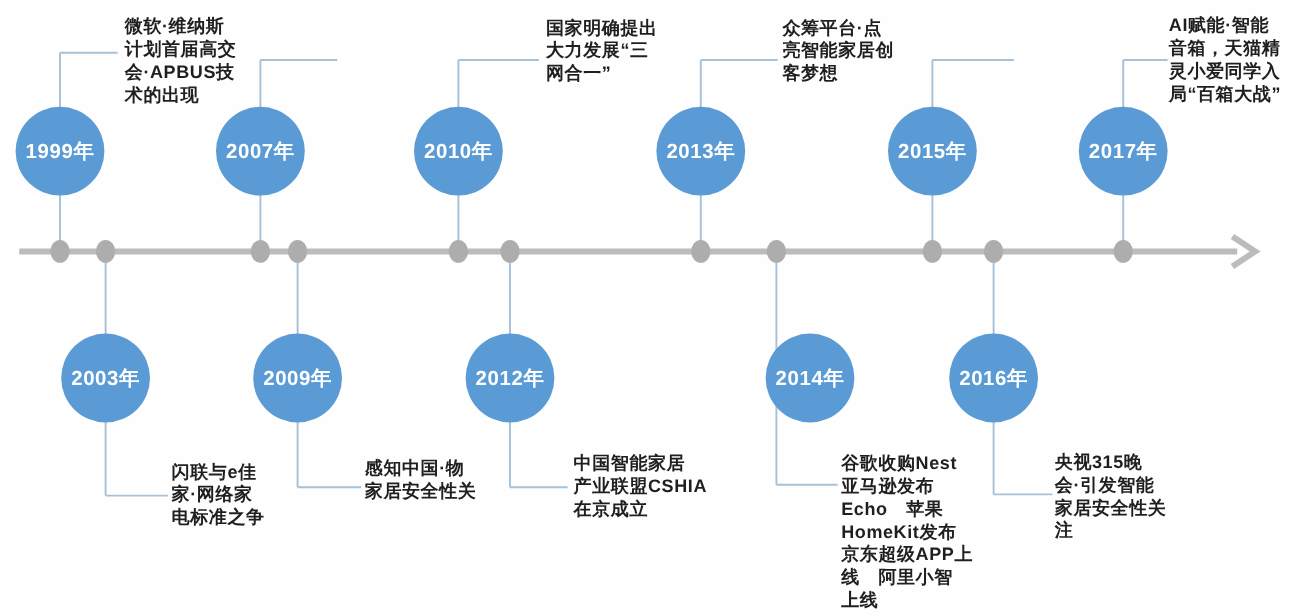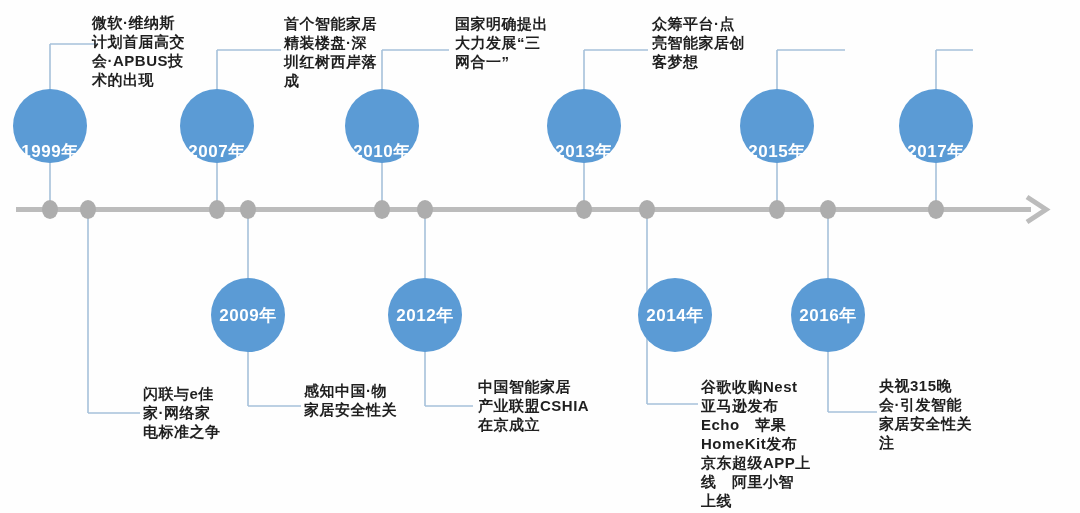--- a/index.html
+++ b/index.html
@@ -23,21 +23,21 @@
   .node {
     position: absolute;
     width: 74px;
     height: 74px;
     border-radius: 50%;
     background: #5b9bd5;
     display: flex;
     align-items: center;
     justify-content: center;
   }
-  .node.top { top: 89px; align-items: flex-end; }
+  .node.top { top: 89px; }
   .node.bottom { top: 278px; }
   .yr {
     color: #ffffff;
     font-size: 17px;
     font-weight: bold;
     letter-spacing: 0.5px;
     white-space: nowrap;
   }
   .desc {
     position: absolute;
@@ -106,20 +106,23 @@
       <ellipse cx="647" cy="209.5" rx="8" ry="9.5"></ellipse>
       <ellipse cx="777" cy="209.5" rx="8" ry="9.5"></ellipse>
       <ellipse cx="828" cy="209.5" rx="8" ry="9.5"></ellipse>
       <ellipse cx="936" cy="209.5" rx="8" ry="9.5"></ellipse>
     </g>
   </svg>
 
   <div class="node top" style="left:13px">
       <span class="yr">1999年</span>
     </div>
+  <div class="node bottom" style="left:51px">
+      <span class="yr">2003年</span>
+    </div>
   <div class="node top" style="left:180px">
       <span class="yr">2007年</span>
     </div>
   <div class="node bottom" style="left:211px">
       <span class="yr">2009年</span>
     </div>
   <div class="node top" style="left:345px">
       <span class="yr">2010年</span>
     </div>
   <div class="node bottom" style="left:388px">
@@ -134,31 +137,27 @@
   <div class="node top" style="left:740px">
       <span class="yr">2015年</span>
     </div>
   <div class="node bottom" style="left:791px">
       <span class="yr">2016年</span>
     </div>
   <div class="node top" style="left:899px">
       <span class="yr">2017年</span>
     </div>
 
-  <div class="desc" style="left:92px; top:13px">微软·维纳斯
+  <div class="desc" style="left:104px; top:13px">微软·维纳斯
 计划首届高交
 会·APBUS技
 术的出现</div>
   <div class="desc" style="left:143px; top:384px">闪联与e佳
 家·网络家
 电标准之争</div>
-  <div class="desc" style="left:284px; top:14px">首个智能家居
-精装楼盘·深
-圳红树西岸落
-成</div>
   <div class="desc" style="left:304px; top:381px">感知中国·物
 家居安全性关</div>
   <div class="desc" style="left:455px; top:14px">国家明确提出
 大力发展“三
 网合一”</div>
   <div class="desc" style="left:478px; top:377px">中国智能家居
 产业联盟CSHIA
 在京成立</div>
   <div class="desc" style="left:701px; top:377px">谷歌收购Nest
 亚马逊发布
@@ -167,14 +166,18 @@
 京东超级APP上
 线　阿里小智
 上线</div>
   <div class="desc" style="left:652px; top:14px">众筹平台·点
 亮智能家居创
 客梦想</div>
   <div class="desc" style="left:879px; top:376px">央视315晚
 会·引发智能
 家居安全性关
 注</div>
+  <div class="desc" style="left:974px; top:12px">AI赋能·智能
+音箱，天猫精
+灵小爱同学入
+局“百箱大战”</div>
 
 </div>
 
 </body></html>

